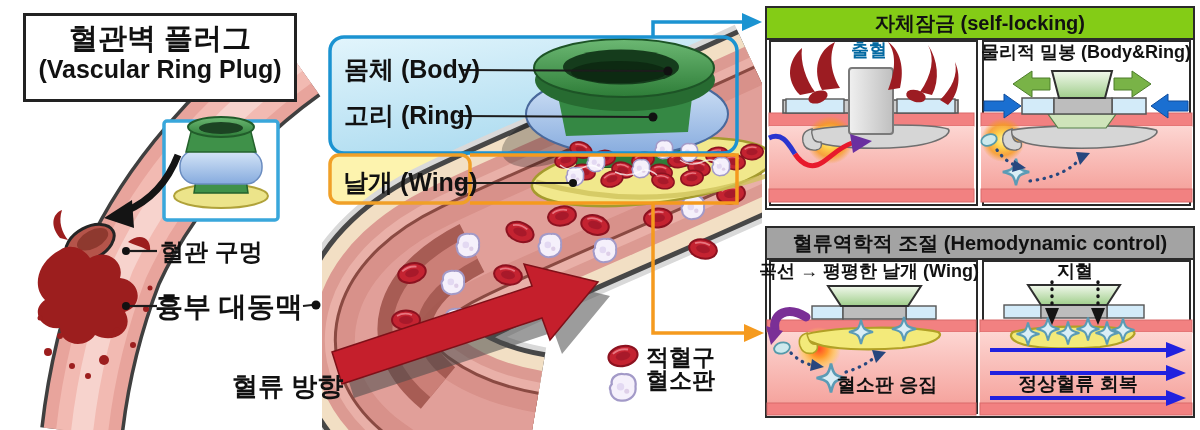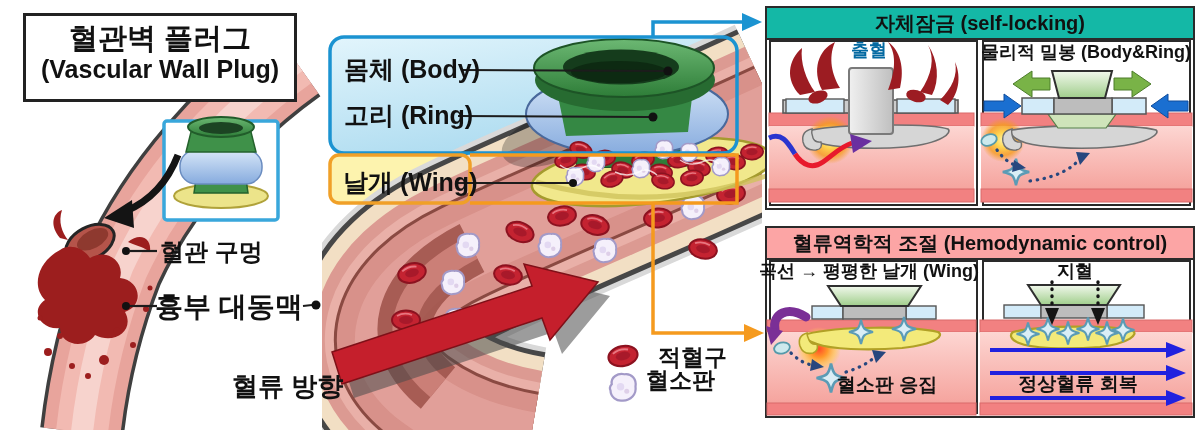--- a/index.html
+++ b/index.html
@@ -244,27 +244,27 @@
   <g>
     <path d="M470,155 H737 V203 H470 M653,203 V333 H744" fill="none" stroke="#f59a1e" stroke-width="3.5"></path>
     <polygon points="744,324 764,333 744,342" fill="#f59a1e"></polygon>
   </g>
 
   <use href="#rbc" transform="translate(623,356) rotate(-12) scale(1.05)"></use>
   <use href="#plt" transform="translate(623,388) scale(1.25)"></use>
 </svg>
 
 <div class="panel" style="left:765px;top:6px;width:430px;height:204px;">
-  <div class="panel-header" style="background:#14b8a6;">자체잠금 (self-locking)</div>
+  <div class="panel-header" style="background:#84cc16;">자체잠금 (self-locking)</div>
   <div class="subpanel" style="left:2px;top:32px;width:209px;bottom:2px;"></div>
   <div class="subpanel" style="left:215px;top:32px;right:2px;bottom:2px;"></div>
 </div>
 
 <div class="panel" style="left:765px;top:226px;width:430px;height:192px;">
-  <div class="panel-header" style="background:#fca5a5;">혈류역학적 조절 (Hemodynamic control)</div>
+  <div class="panel-header" style="background:#a3a3a3;">혈류역학적 조절 (Hemodynamic control)</div>
   <div class="subpanel" style="left:2px;top:32px;width:209px;bottom:2px;"></div>
   <div class="subpanel" style="left:215px;top:32px;right:2px;bottom:2px;"></div>
 </div>
 
 <svg width="1200" height="430" viewBox="0 0 1200 430" style="z-index:3">
 
   <g>
     <rect x="769" y="113" width="205" height="13" fill="#f28181" stroke="#d96a6a"></rect>
     <rect x="769" y="126" width="205" height="63" fill="url(#gLumenA2)"></rect>
     <rect x="769" y="189" width="205" height="13" fill="#f28181" stroke="#d96a6a"></rect>
@@ -406,32 +406,32 @@
       <path d="M0,-12 C2,-3 3,-2 12,0 C3,2 2,3 0,12 C-2,3 -3,2 -12,0 C-3,-2 -2,-3 0,-12 Z" fill="#daeef6" stroke="#5b9bb5" stroke-width="2.2"></path>
     </g>
     <g id="teal2">
           <ellipse rx="8" ry="5.5" fill="#cde9ed" stroke="#569aaa" stroke-width="1.8"></ellipse>
         </g>
   </defs>
 </svg>
 
 <div id="titleBox">
   <div class="txt" style="position:relative;top:7px;font-size:29px;">혈관벽 플러그</div>
-  <div class="txt" style="position:relative;top:10px;font-size:25px;">(Vascular Wall Plug)</div>
+  <div class="txt" style="position:relative;top:10px;font-size:25px;">(Vascular Ring Plug)</div>
 </div>
 
 <div class="txt z4" style="left:160px;top:239px;font-size:24px;">혈관 구멍</div>
 <div class="txt z4" style="left:155px;top:292px;font-size:28px;">흉부 대동맥</div>
 <div class="txt z4" style="left:232px;top:373px;font-size:26px;">혈류 방향</div>
 
 <div class="txt z4" style="left:344px;top:56px;font-size:25px;">몸체 (Body)</div>
 <div class="txt z4" style="left:344px;top:102px;font-size:25px;">고리 (Ring)</div>
 <div class="txt z4" style="left:343px;top:169px;font-size:25px;">날개 (Wing)</div>
 
-<div class="txt z4" style="left:646px;top:345px;font-size:23px;margin-left:12px;">적혈구</div>
+<div class="txt z4" style="left:646px;top:345px;font-size:23px;">적혈구</div>
 <div class="txt z4" style="left:646px;top:368px;font-size:23px;">혈소판</div>
 
 <div class="txt ctr z4" style="left:869px;top:41px;font-size:18px;color:#0369a1;">출혈</div>
 <div class="txt ctr z4" style="left:869px;top:262px;font-size:18px;">곡선 → 평평한 날개 (Wing)</div>
 
 <div class="txt ctr z4" style="left:1086px;top:43px;font-size:18px;">물리적 밀봉 (Body&amp;Ring)</div>
 <div class="txt ctr z4" style="left:1075px;top:262px;font-size:18px;">지혈</div>
 <div class="txt ctr z4" style="left:887px;top:375px;font-size:19px;">혈소판 응집</div>
 <div class="txt ctr z4" style="left:1078px;top:374px;font-size:19px;text-align:center;">정상혈류 회복</div>
 

